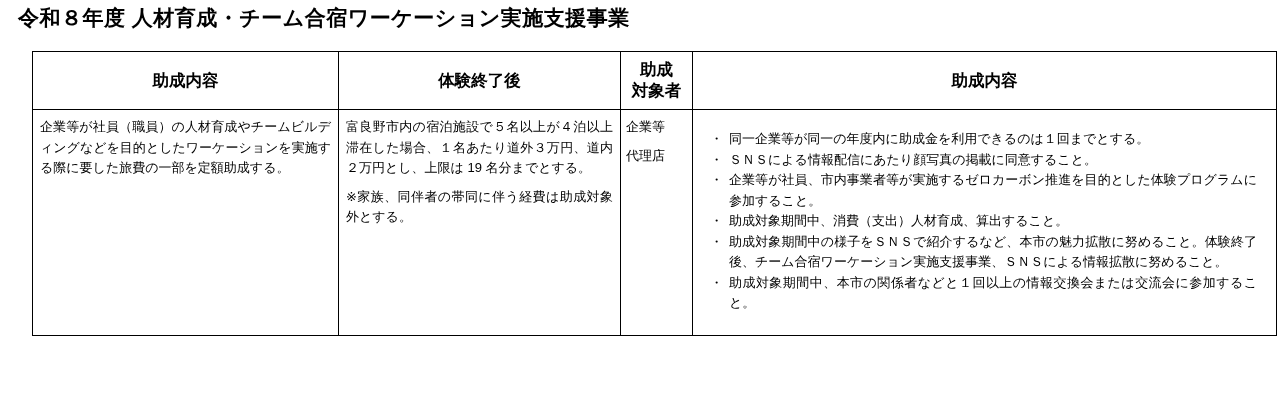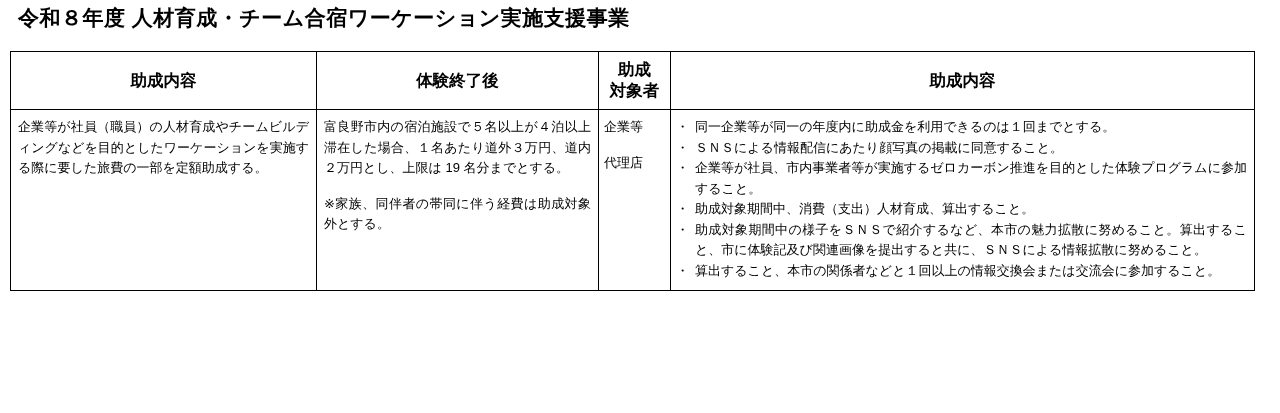--- a/index.html
+++ b/index.html
@@ -25,21 +25,21 @@
     left: 18px;
     top: 4px;
     font-size: 21px;
     font-weight: bold;
     letter-spacing: 0.5px;
     white-space: nowrap;
     font-family: "Liberation Sans", "DejaVu Sans", sans-serif;
   }
   table.grant-table {
     position: absolute;
-    left: 10px;
+    left: 32px;
     top: 51px;
     width: 1244px;
     border-collapse: collapse;
     table-layout: fixed;
   }
   table.grant-table th,
   table.grant-table td {
     border: 1px solid #000000;
     vertical-align: top;
     padding: 0;
@@ -66,26 +66,26 @@
   }
   td.col-taisho .cell {
     padding-left: 5px;
     padding-right: 3px;
   }
   .para {
     margin: 0;
     text-align: justify;
     text-justify: inter-character;
   }
-  .para + .para { margin-top: 15px; }
+  .para + .para { margin-top: 8px; }
 
   
   ul.bullets {
     list-style: none;
-    margin: 0;
+    margin: 12px;
     padding: 0;
   }
   ul.bullets li {
     position: relative;
     padding-left: 17px;
     margin: 0 0 0 0;
     text-align: justify;
     text-justify: inter-character;
   }
   ul.bullets li::before {
@@ -143,22 +143,22 @@
             <p class="para">代理店</p>
           </div>
         </td>
         <td class="col-youken">
           <div class="cell">
             <ul class="bullets">
               <li>同一企業等が同一の年度内に助成金を利用できるのは１回までとする。</li>
               <li>ＳＮＳによる情報配信にあたり顔写真の掲載に同意すること。</li>
               <li>企業等が社員、市内事業者等が実施するゼロカーボン推進を目的とした体験プログラムに参加すること。</li>
               <li>助成対象期間中、消費（支出）人材育成、算出すること。</li>
-              <li>助成対象期間中の様子をＳＮＳで紹介するなど、本市の魅力拡散に努めること。算出すること、市に体験記及び関連画像を提出すると共に、ＳＮＳによる情報拡散に努めること。</li>
-              <li>算出すること、本市の関係者などと１回以上の情報交換会または交流会に参加すること。</li>
+              <li>助成対象期間中の様子をＳＮＳで紹介するなど、本市の魅力拡散に努めること。体験終了後、チーム合宿ワーケーション実施支援事業、ＳＮＳによる情報拡散に努めること。</li>
+              <li>助成対象期間中、本市の関係者などと１回以上の情報交換会または交流会に参加すること。</li>
             </ul>
           </div>
         </td>
       </tr>
     </tbody>
   </table>
 
 </div>
 
 </body></html>

